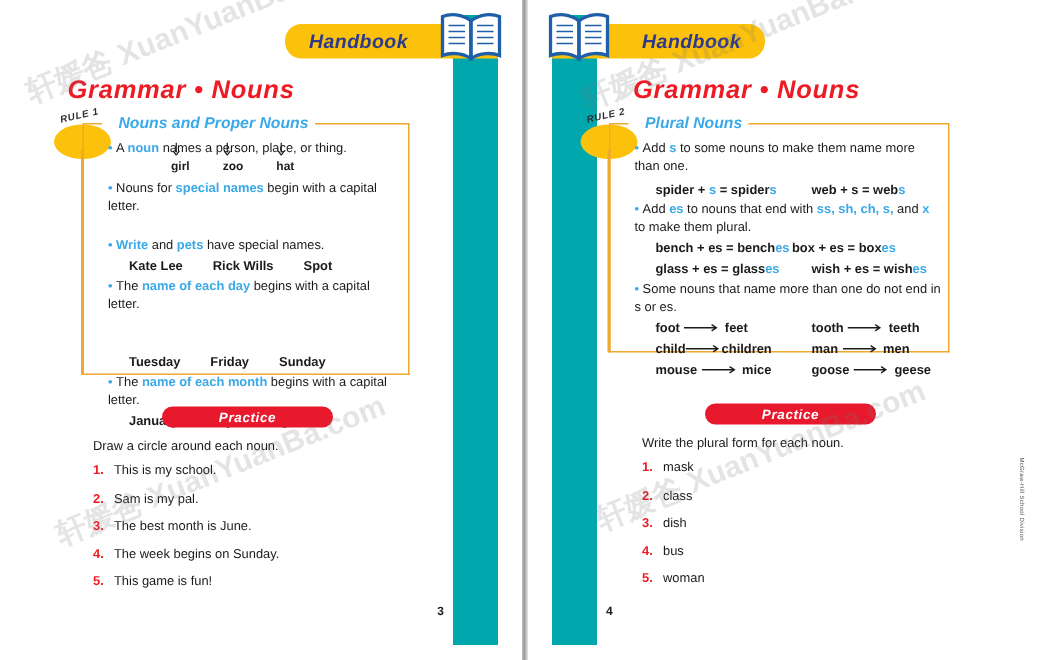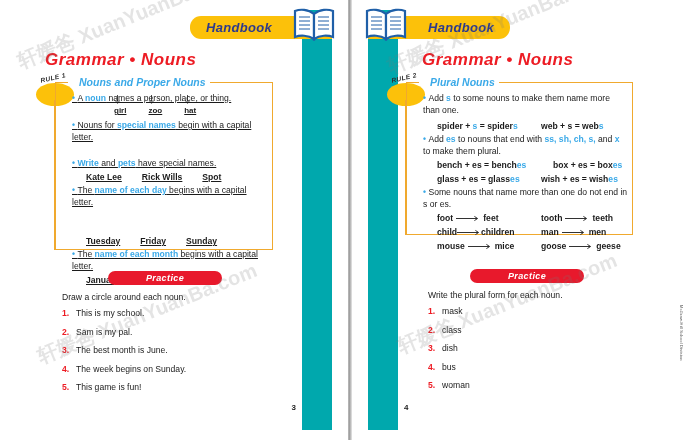--- a/index.html
+++ b/index.html
@@ -55,21 +55,21 @@
   .rs-l{left:54px;top:100px;height:150px;}
   .rulenum{position:absolute;font-size:6.5px;font-weight:bold;color:#2f2f2f;
            letter-spacing:.5px;font-style:italic;transform:rotate(-13deg);}
   .rn-l{left:40px;top:74px;}
 
   .rulehead{position:absolute;color:#3aa9e8;font-weight:bold;font-size:10.5px;font-style:italic;background:#fff;padding:0 4px;}
   .rh-l{left:75px;top:76px;}
 
   
   .bodytext{position:absolute;font-size:8.6px;color:#1b1b1b;line-height:12px;}
-  .bt-l{left:72px;top:92px;width:196px;text-decoration:underline;}
+  .bt-l{left:72px;top:92px;width:196px;}
   .bullet{color:#3aa9e8;font-weight:bold;}
   .hl{color:#3aa9e8;font-weight:bold;}
   .ex{font-weight:bold;color:#1b1b1b;}
   .row{display:flex;}
   .exline{font-weight:bold;font-size:8.6px;color:#1b1b1b;margin:2px 0 1px 0;}
 
   .arrowword{position:relative;display:inline-block;text-align:center;}
   .downarrow{display:block;height:9px;}
 
   
@@ -234,21 +234,21 @@
     <div class="rulehead" style="left:74px;top:76px;">Plural Nouns</div>
 
     <div class="bodytext" style="left:71px;top:92px;width:205px;" id="right-body">
         <div style="margin-bottom:4px;"><span class="bullet">• </span><span>Add </span><span class="hl">s</span><span> to some nouns to make them name more than one.</span></div>
         <div class="row exline" style="padding-left:14px;">
           <span style="width:104px;"><span class="ex">spider + </span><span class="hl">s</span><span class="ex"> = spider</span><span class="hl">s</span></span>
           <span><span class="ex">web + s = web</span><span class="hl">s</span></span>
         </div>
         <div style="margin-bottom:1px;"><span class="bullet">• </span><span>Add </span><span class="hl">es</span><span> to nouns that end with </span><span class="hl">ss, sh, ch, s,</span><span> and </span><span class="hl">x</span><span> to make them plural.</span></div>
         <div class="row exline" style="padding-left:14px;">
-          <span style="width:116px;"><span class="ex">bench + es = bench</span><span class="hl">es</span></span>
+          <span style="width:91px;"><span class="ex">bench + es = bench</span><span class="hl">es</span></span>
           <span><span class="ex">box + es = box</span><span class="hl">es</span></span>
         </div>
         <div class="row exline" style="padding-left:14px;">
           <span style="width:104px;"><span class="ex">glass + es = glass</span><span class="hl">es</span></span>
           <span><span class="ex">wish + es = wish</span><span class="hl">es</span></span>
         </div>
         <div style="margin-bottom:1px;"><span class="bullet">• </span><span>Some nouns that name more than one do not end in s or es.</span></div>
         <div class="row exline" style="padding-left:14px;align-items:center;">
           <span style="width:104px;display:inline-flex;align-items:center;gap:3px;">
             <span>foot</span>

